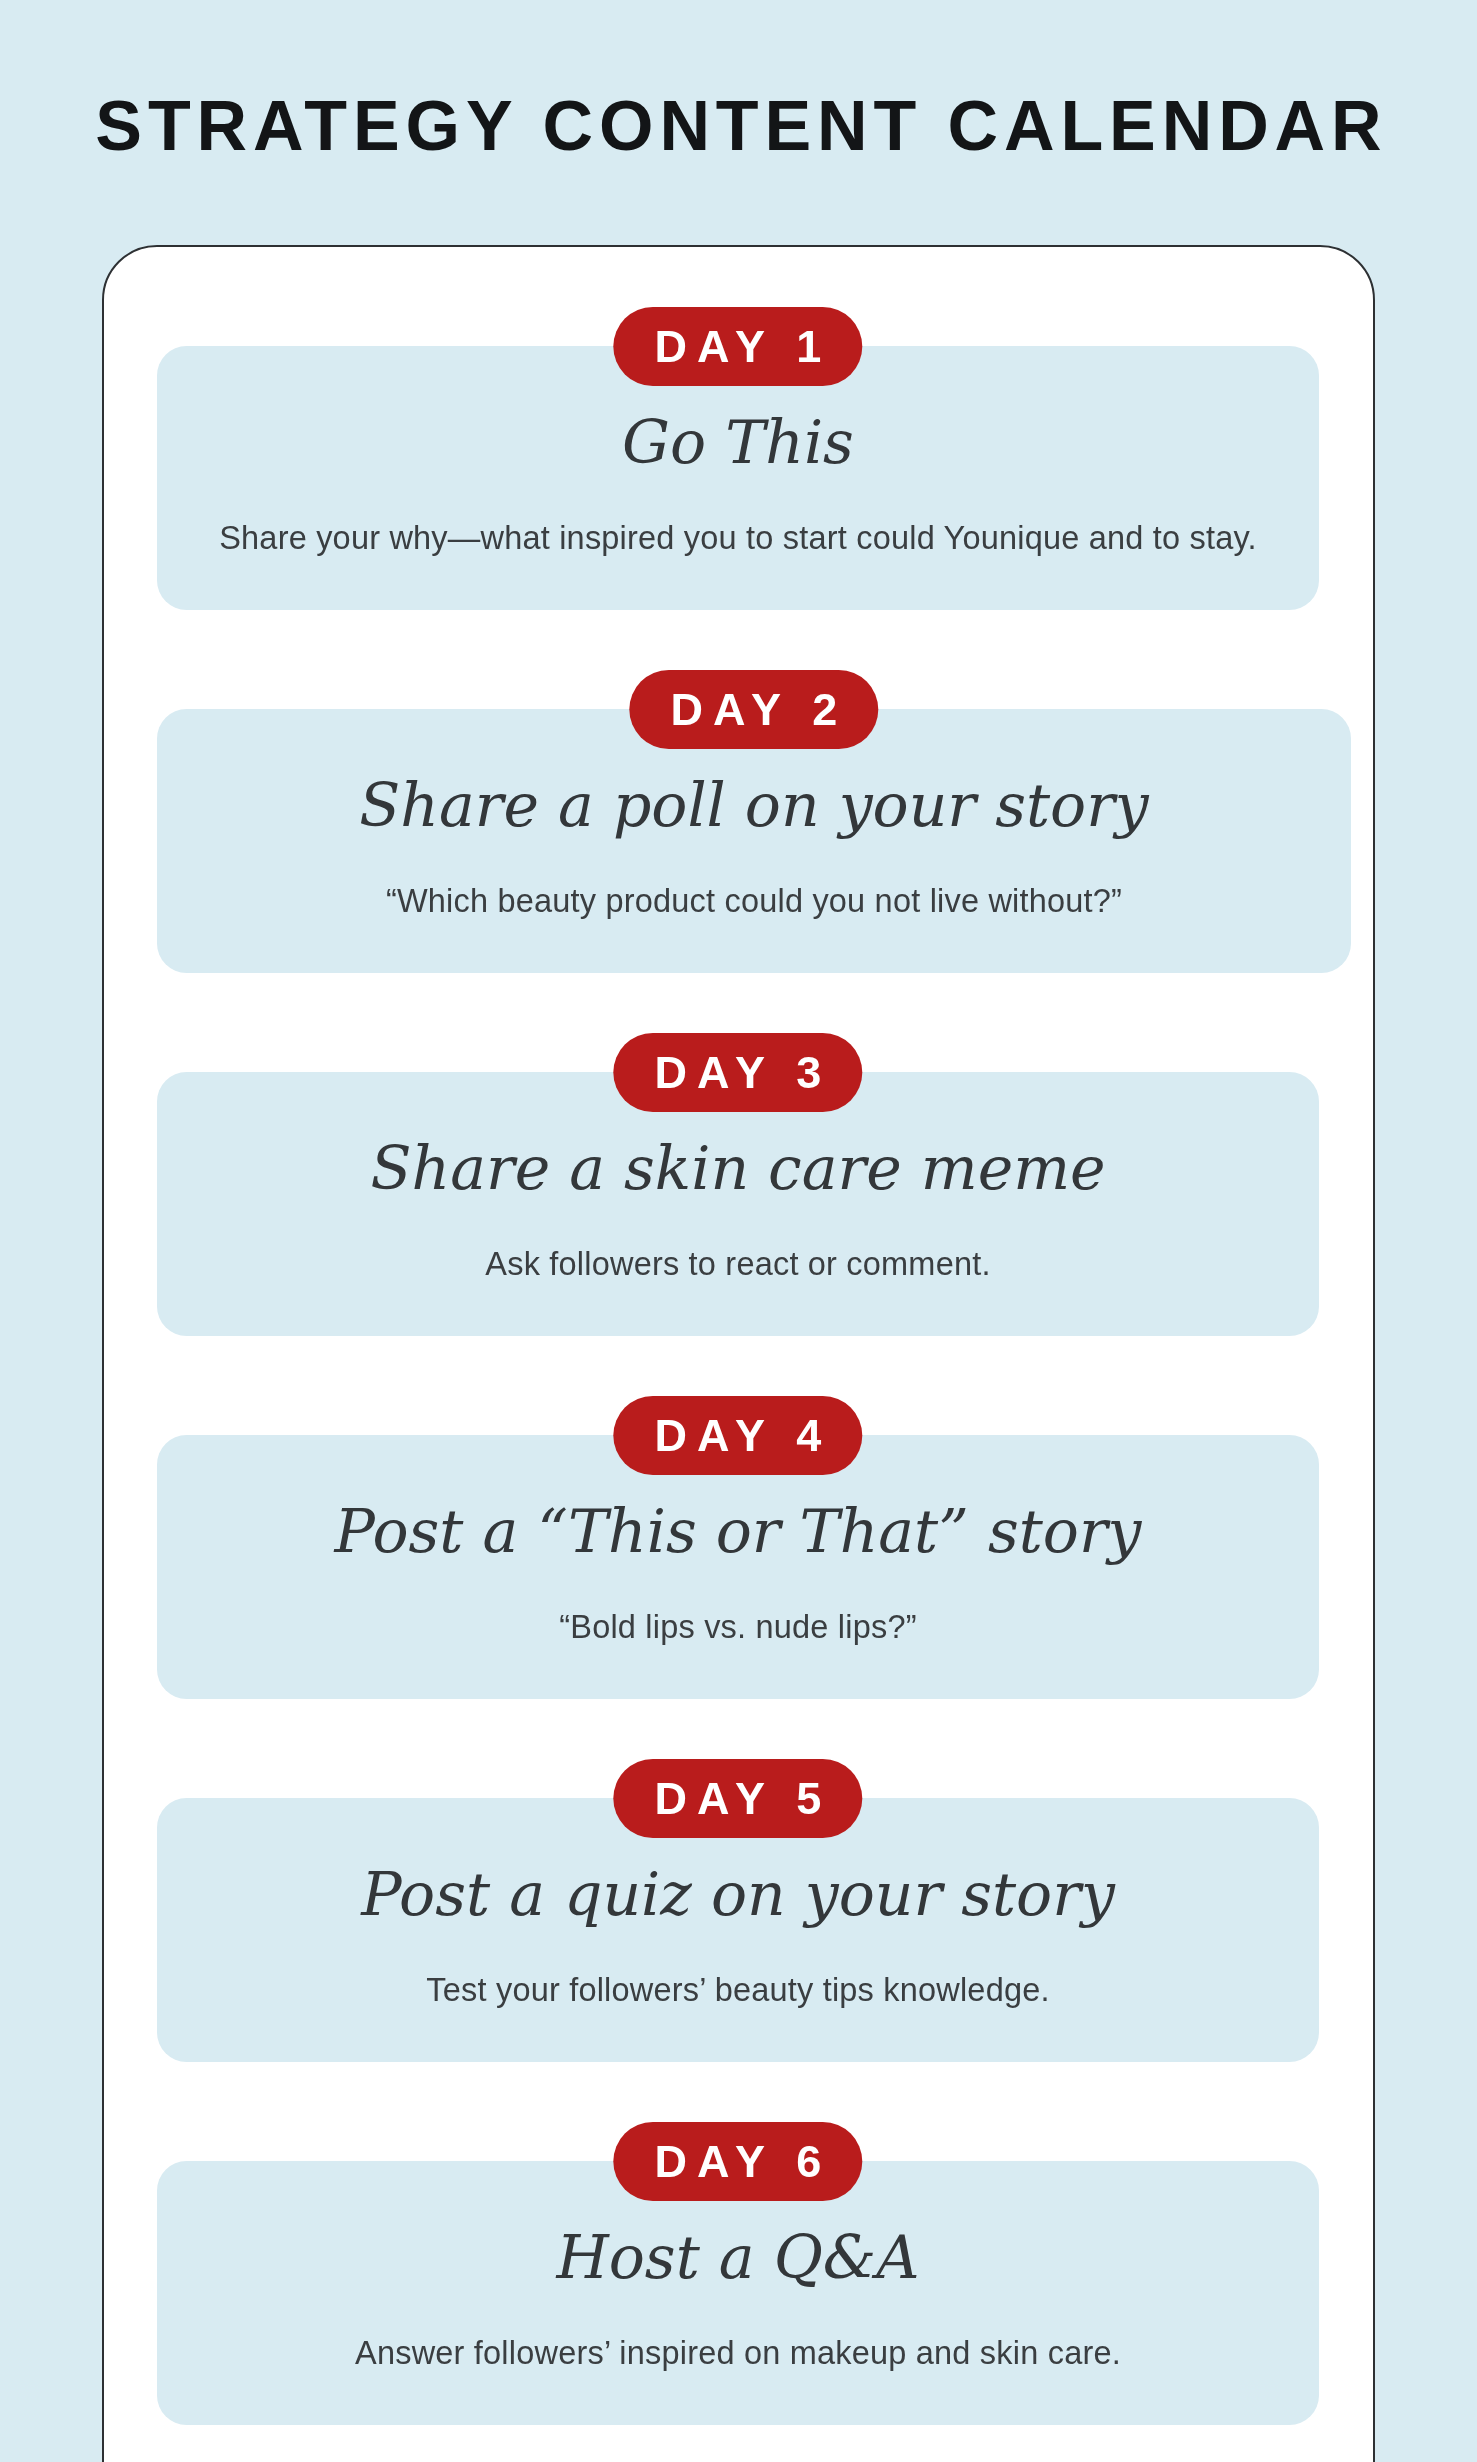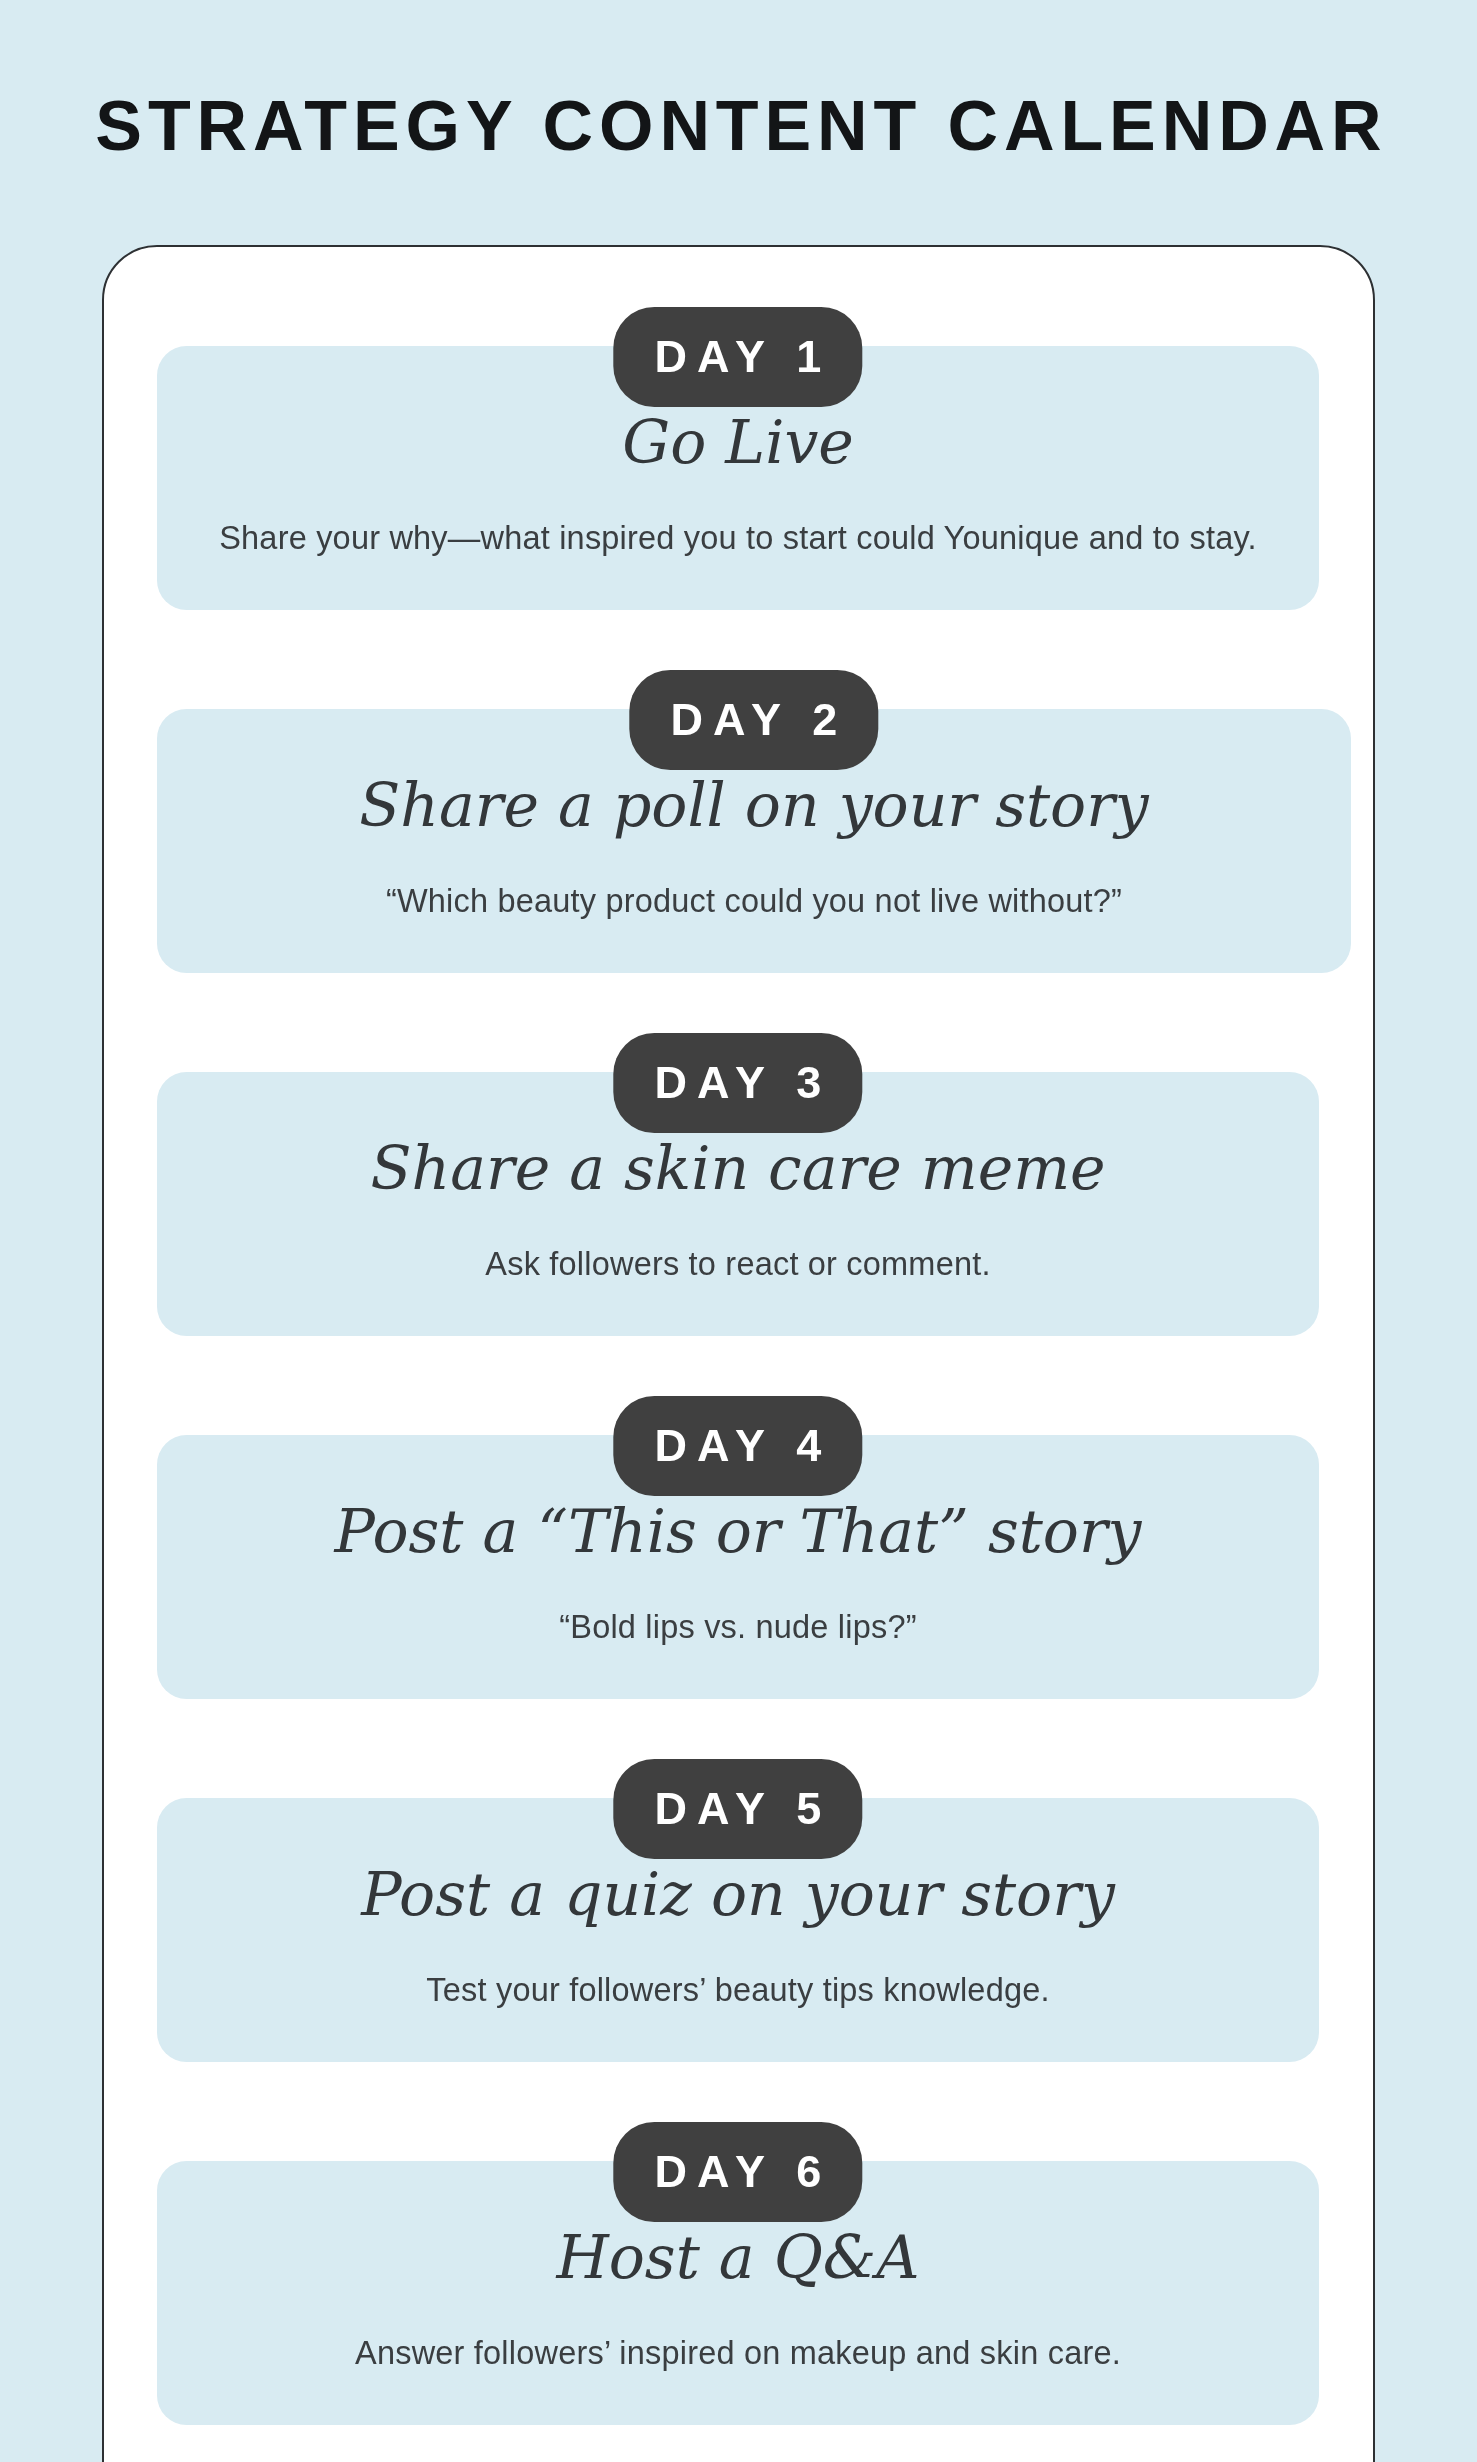--- a/index.html
+++ b/index.html
@@ -37,23 +37,23 @@
   .card-1 { top: 99px; }
   .card-2 { top: 462px; padding-left: 32px; }
   .card-3 { top: 825px; }
   .card-4 { top: 1188px; }
   .card-5 { top: 1551px; text-decoration: underline; }
   .card-6 { top: 1914px; }
 
   .badge {
     position: absolute; top: -39px; left: 50%;
     transform: translateX(-50%);
-    min-width: 231px; height: 100px; box-sizing: border-box;
+    min-width: 231px; height: 79px; box-sizing: border-box;
     padding: 0 31.5px;
-    background: #404040; border-radius: 41px;
+    background: #b91c1c; border-radius: 41px;
     color: #ffffff; font-size: 45px; font-weight: 700;
     letter-spacing: 9.8px; text-indent: 9.8px;
     display: flex; align-items: center; justify-content: center;
     white-space: nowrap;
   }
 
   .card-title {
     position: absolute; top: 63px; left: 29.5px; right: 29.5px;
     text-align: center;
     font-family: "DejaVu Serif", "Liberation Serif", serif;
@@ -73,21 +73,21 @@
 <body>
 
 <div class="header">
   <div>STRATEGY CONTENT CALENDAR</div>
 </div>
 
 <div class="panel">
 
   <div class="card card-1">
     <div class="badge">DAY 1</div>
-    <div class="card-title">Go Live</div>
+    <div class="card-title">Go This</div>
     <div class="card-desc">Share your why—what inspired you to start could Younique and to stay.</div>
   </div>
 
   <div class="card card-2">
     <div class="badge">DAY 2</div>
     <div class="card-title">Share a poll on your story</div>
     <div class="card-desc">“Which beauty product could you not live without?”</div>
   </div>
 
   <div class="card card-3">

